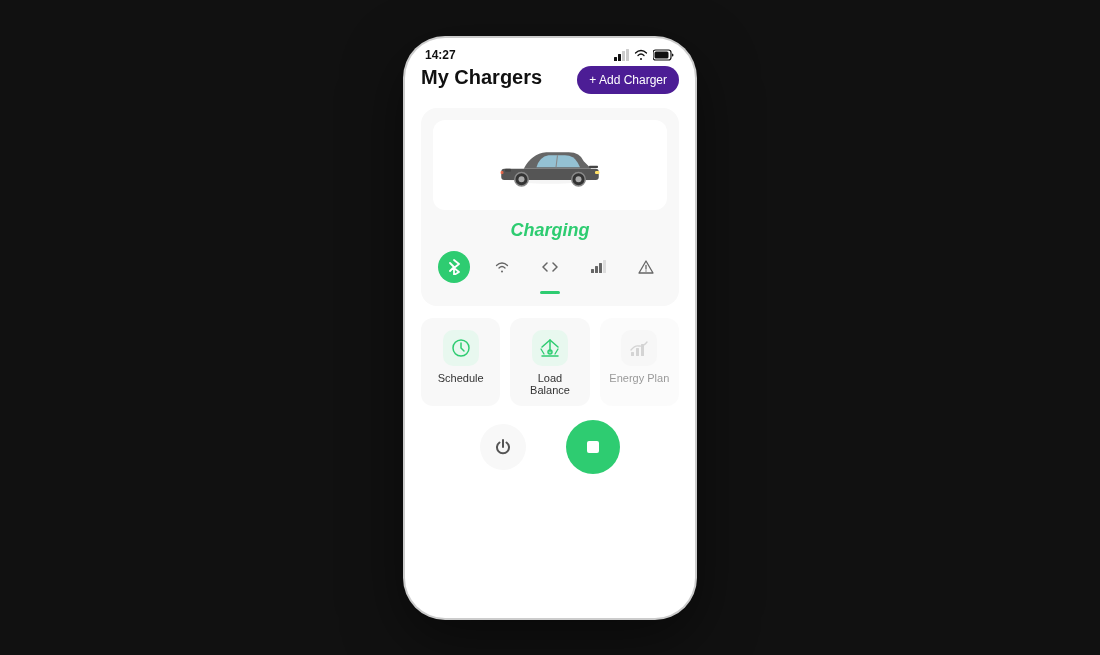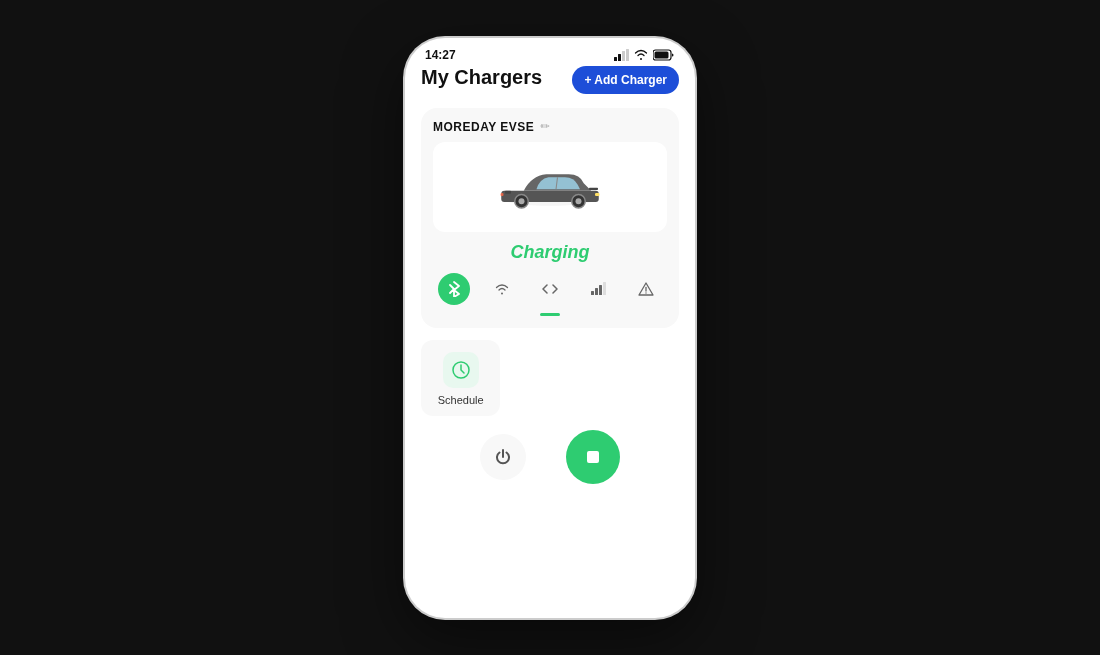--- a/index.html
+++ b/index.html
@@ -65,27 +65,27 @@
       margin-bottom: 14px;
     }
 
     .header-title {
       font-size: 20px;
       font-weight: 700;
       color: #111;
     }
 
     .add-charger-btn {
-      background: #1d4ed8;
+      background: #4c1d95;
       color: #fff;
       border: none;
       border-radius: 20px;
       padding: 7px 12px;
       font-size: 12px;
-      font-weight: 700;
+      font-weight: 400;
       cursor: pointer;
       display: flex;
       align-items: center;
       gap: 4px;
     }
 
     
     .charger-card {
       background: #f8f8f8;
       border-radius: 16px;
@@ -307,24 +307,20 @@
     </div>
 
     <div class="phone-content">
 
       <div class="header">
         <span class="header-title">My Chargers</span>
         <button class="add-charger-btn">+ Add Charger</button>
       </div>
 
       <div class="charger-card">
-        <div class="charger-card-header">
-          <span class="charger-name">MOREDAY EVSE</span>
-          <span class="edit-icon">✏</span>
-        </div>
 
         <div class="car-image-container">
           <svg class="car-svg" viewBox="0 0 160 70" xmlns="http://www.w3.org/2000/svg">
 
             <ellipse cx="80" cy="50" rx="65" ry="10" fill="#ddd" opacity="0.3"></ellipse>
 
             <rect x="15" y="40" width="130" height="15" rx="4" fill="#555"></rect>
 
             <path d="M45 40 Q55 20 75 18 L105 18 Q120 18 125 30 L135 40 Z" fill="#666"></path>
 
@@ -397,21 +393,43 @@
         <div class="function-item">
           <div class="function-icon-box">
             <svg width="20" height="20" viewBox="0 0 20 20" fill="none">
               <circle cx="10" cy="10" r="8" stroke="#2ecc71" stroke-width="1.5" fill="none"></circle>
               <path d="M10 5v5l3 3" stroke="#2ecc71" stroke-width="1.5" stroke-linecap="round"></path>
             </svg>
           </div>
           <span class="function-label">Schedule</span>
         </div>
 
-
+        <div class="function-item">
+          <div class="function-icon-box">
+            <svg width="22" height="20" viewBox="0 0 22 20" fill="none">
+              <path d="M11 2v12M3 18h16" stroke="#2ecc71" stroke-width="1.5" stroke-linecap="round"></path>
+              <path d="M3 9l8-7 8 7" stroke="#2ecc71" stroke-width="1.5" stroke-linecap="round" stroke-linejoin="round" fill="none"></path>
+              <circle cx="11" cy="14" r="2" fill="none" stroke="#2ecc71" stroke-width="1.5"></circle>
+              <path d="M2 11l3 5M19 11l-3 5" stroke="#2ecc71" stroke-width="1.3" stroke-linecap="round"></path>
+            </svg>
+          </div>
+          <span class="function-label">Load Balance</span>
+        </div>
+
+        <div class="function-item disabled">
+          <div class="function-icon-box gray">
+            <svg width="20" height="20" viewBox="0 0 20 20" fill="none">
+              <rect x="2" y="14" width="3" height="4" rx="0.5" fill="#aaa"></rect>
+              <rect x="7" y="10" width="3" height="8" rx="0.5" fill="#aaa"></rect>
+              <rect x="12" y="6" width="3" height="12" rx="0.5" fill="#aaa"></rect>
+              <path d="M2 12 Q6 7 10 8 Q14 9 18 4" stroke="#aaa" stroke-width="1.3" fill="none" stroke-linecap="round"></path>
+            </svg>
+          </div>
+          <span class="function-label">Energy Plan</span>
+        </div>
 
 
 
 
       </div>
 
       <div class="action-row">
 
         <button class="action-btn-circle">
           <svg width="20" height="20" viewBox="0 0 20 20" fill="none">

